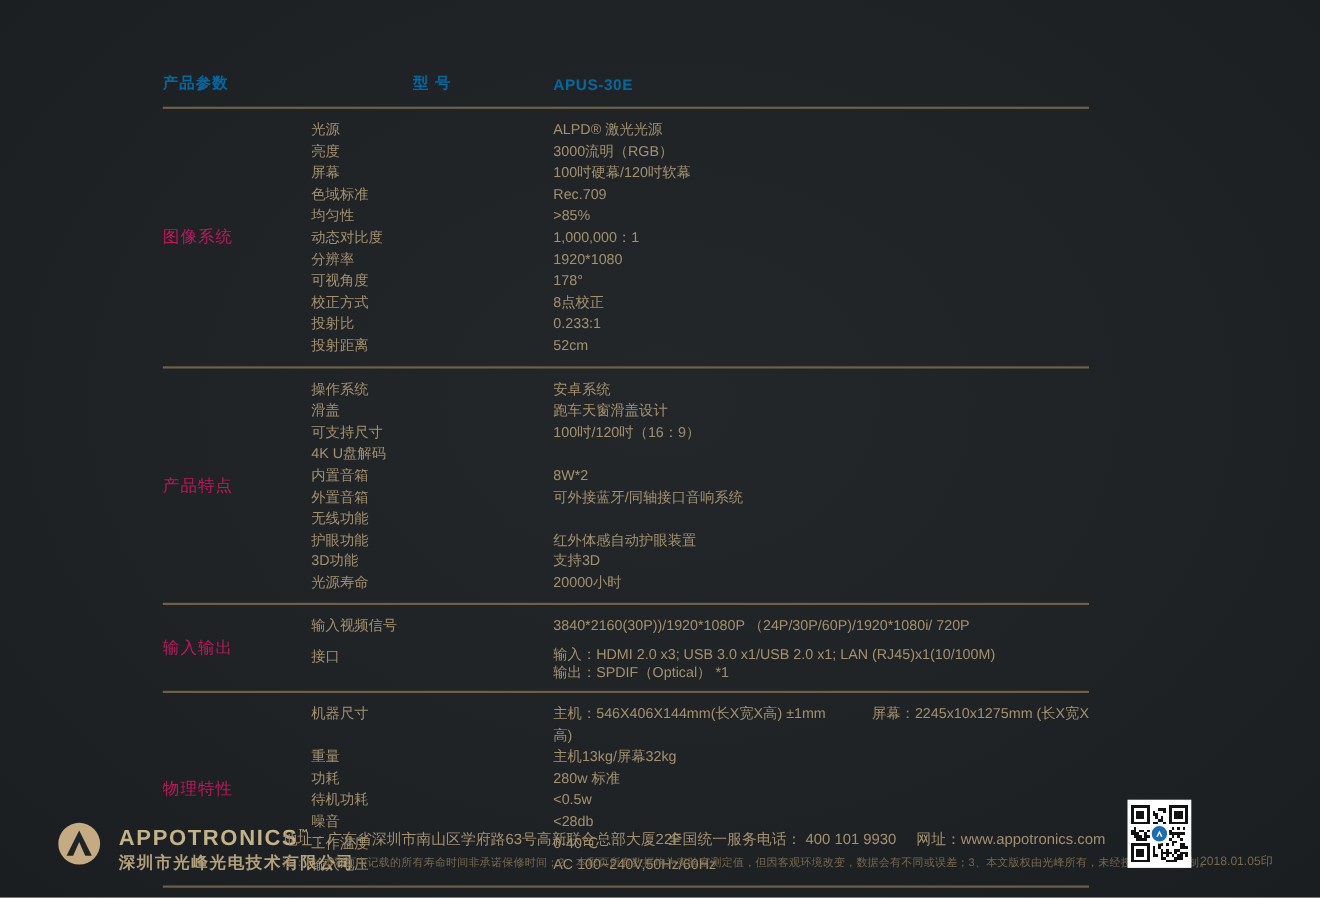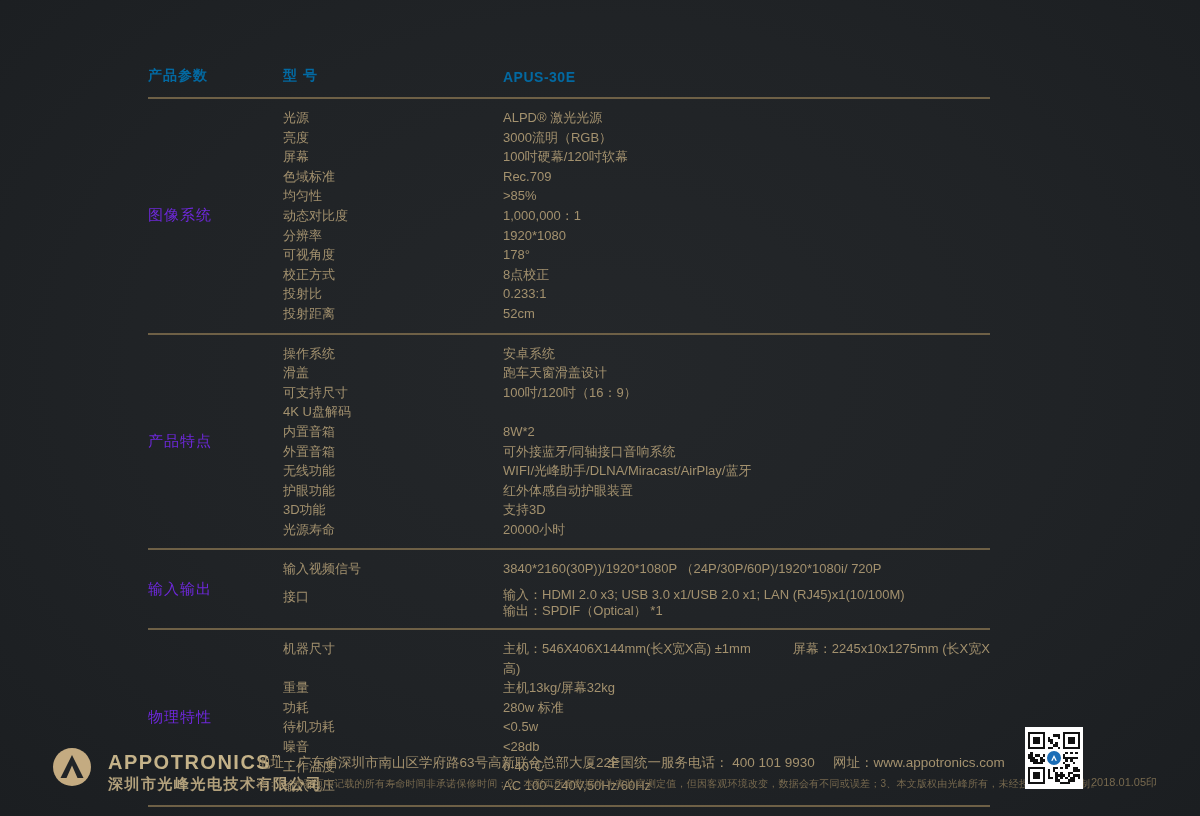--- a/index.html
+++ b/index.html
@@ -7,24 +7,24 @@
     width:1200px;height:816px;position:relative;overflow:hidden;
     background:radial-gradient(ellipse at 50% 45%, #24272a 0%, #202326 55%, #1b1e21 100%);
     font-family:"Liberation Sans","DejaVu Sans",sans-serif;
     color:#a3916e;
     -webkit-font-smoothing:antialiased;
   }
   .spec-table{position:absolute;left:148px;top:30px;width:842px;}
   .thead{display:flex;align-items:flex-end;padding:6px 0 12px 0;border-bottom:2px solid #6e6046;
     font-size:14px;font-weight:bold;color:#0369a1;letter-spacing:1px;}
   .c1{width:135px;}
-  .c2{width:220px;}
+  .c2{width:220px;text-align:center;}
   .c3{flex:1;letter-spacing:0.5px;margin-top:33px;}
   .section{display:flex;border-bottom:2px solid #6e6046;padding:9px 0;}
-  .section-label{width:135px;display:flex;align-items:center;font-size:15px;color:#6d28d9;letter-spacing:1px;text-align:center;}
+  .section-label{width:135px;display:flex;align-items:center;font-size:15px;color:#be185d;letter-spacing:1px;text-align:center;}
   .rows{flex:1;}
   .row{display:flex;line-height:19.6px;font-size:13px;}
   .row .name{width:220px;color:#a3916e;}
   .row .value{flex:1;color:#a3916e;}
   .row .value .v2{margin-left:42px;}
   .section:nth-of-type(3) .row + .row{margin-top:8px;}
   .section:nth-of-type(3) .vline{line-height:16px;}
   
   .footer{position:absolute;left:0;top:720px;width:1200px;height:96px;}
   .logo{position:absolute;left:52px;top:27px;width:40px;height:40px;}
@@ -123,21 +123,20 @@
           <div class="row">
             <div class="name">内置音箱</div>
             <div class="value"><span class="v1">8W*2</span></div>
           </div>
           <div class="row">
             <div class="name">外置音箱</div>
             <div class="value"><span class="v1">可外接蓝牙/同轴接口音响系统</span></div>
           </div>
           <div class="row">
             <div class="name">无线功能</div>
-            <div class="value"><span class="v1">WIFI/光峰助手/DLNA/Miracast/AirPlay/蓝牙</span></div>
           </div>
           <div class="row">
             <div class="name">护眼功能</div>
             <div class="value"><span class="v1">红外体感自动护眼装置</span></div>
           </div>
           <div class="row">
             <div class="name">3D功能</div>
             <div class="value"><span class="v1">支持3D</span></div>
           </div>
           <div class="row">

